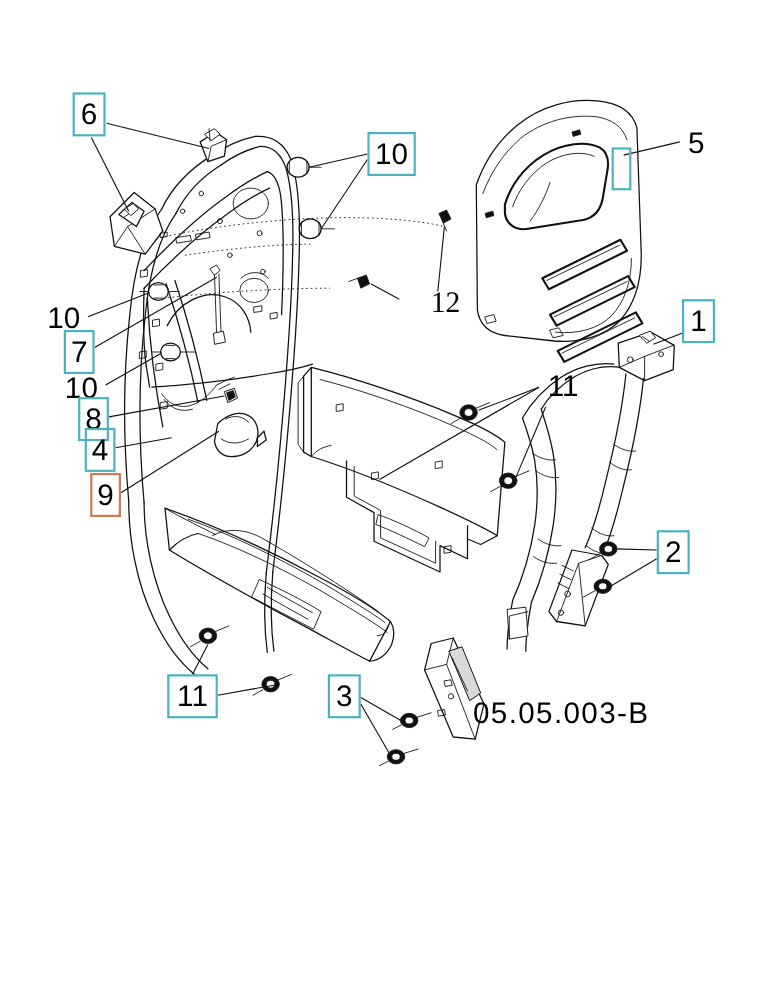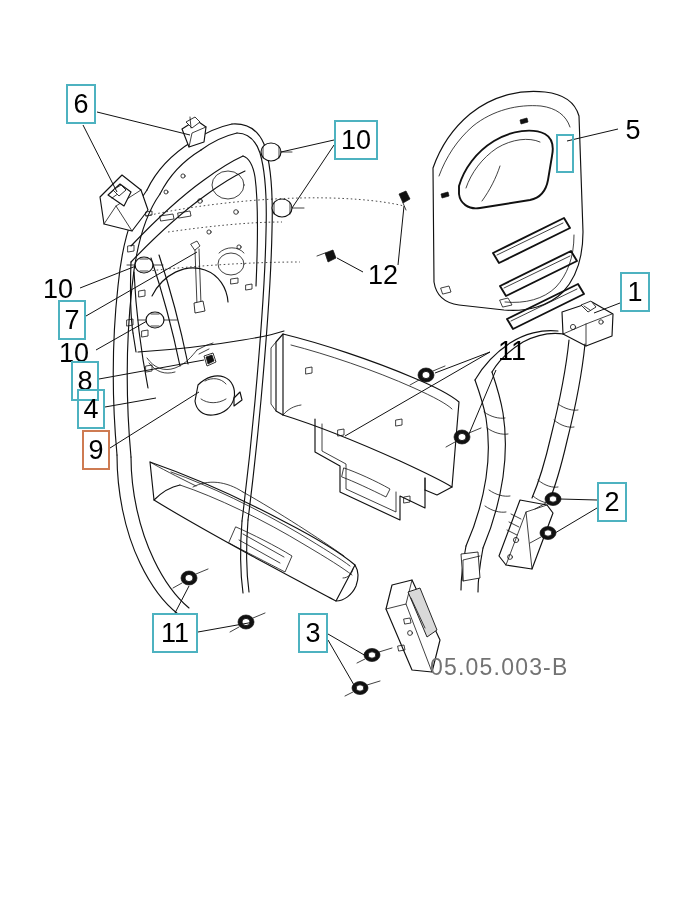--- a/index.html
+++ b/index.html
@@ -38,25 +38,25 @@
   .hl-marker{
     position:absolute;
     border:2px solid #4DB2C0;
     background:transparent;
     box-sizing:border-box;
   }
 
   
   #partnum{
     position:absolute;
-    left:430px;top:654px;
+    left:430px;top:633px;
     font-family:"Liberation Sans", sans-serif;
-    font-size:23px;
+    font-size:27px;
     letter-spacing:1.2px;
-    color:#737373;
+    color:#000000;
     white-space:nowrap;
   }
 </style>
 </head>
 <body>
 
 <div id="sheet">
 
   <svg id="drawing" viewBox="0 0 688 900" xmlns="http://www.w3.org/2000/svg">
     <defs>
@@ -428,21 +428,21 @@
       <path class="ldr" d="M328 634 L 366 656"></path>
       <path class="ldr" d="M328 640 L 354 685"></path>
     </g>
   </svg>
 
   <div class="hl-marker" style="left:556px;top:134px;width:18px;height:39px;"></div>
 
   <div class="callout boxed-teal" style="left:66px;top:84px;width:30px;height:40px;">6</div>
   <div class="callout boxed-teal" style="left:334px;top:120px;width:44px;height:40px;">10</div>
   <div class="callout plain" style="left:620px;top:112px;width:26px;height:36px;">5</div>
-  <div class="callout plain" style="left:361px;top:256px;width:44px;height:38px;">12</div>
+  <div class="callout plain" style="left:383px;top:256px;width:44px;height:38px;font-family:Liberation Serif, serif;">12</div>
   <div class="callout boxed-teal" style="left:620px;top:272px;width:30px;height:40px;">1</div>
   <div class="callout plain" style="left:36px;top:270px;width:44px;height:38px;">10</div>
   <div class="callout boxed-teal" style="left:58px;top:300px;width:28px;height:40px;">7</div>
   <div class="callout plain" style="left:52px;top:334px;width:44px;height:38px;">10</div>
   <div class="callout boxed-teal" style="left:71px;top:361px;width:28px;height:40px;">8</div>
   <div class="callout boxed-teal" style="left:77px;top:389px;width:28px;height:40px;">4</div>
   <div class="callout boxed-orange" style="left:82px;top:430px;width:28px;height:40px;">9</div>
   <div class="callout plain" style="left:490px;top:332px;width:44px;height:38px;">11</div>
   <div class="callout boxed-teal" style="left:597px;top:482px;width:30px;height:40px;">2</div>
   <div class="callout boxed-teal" style="left:152px;top:613px;width:46px;height:40px;">11</div>

